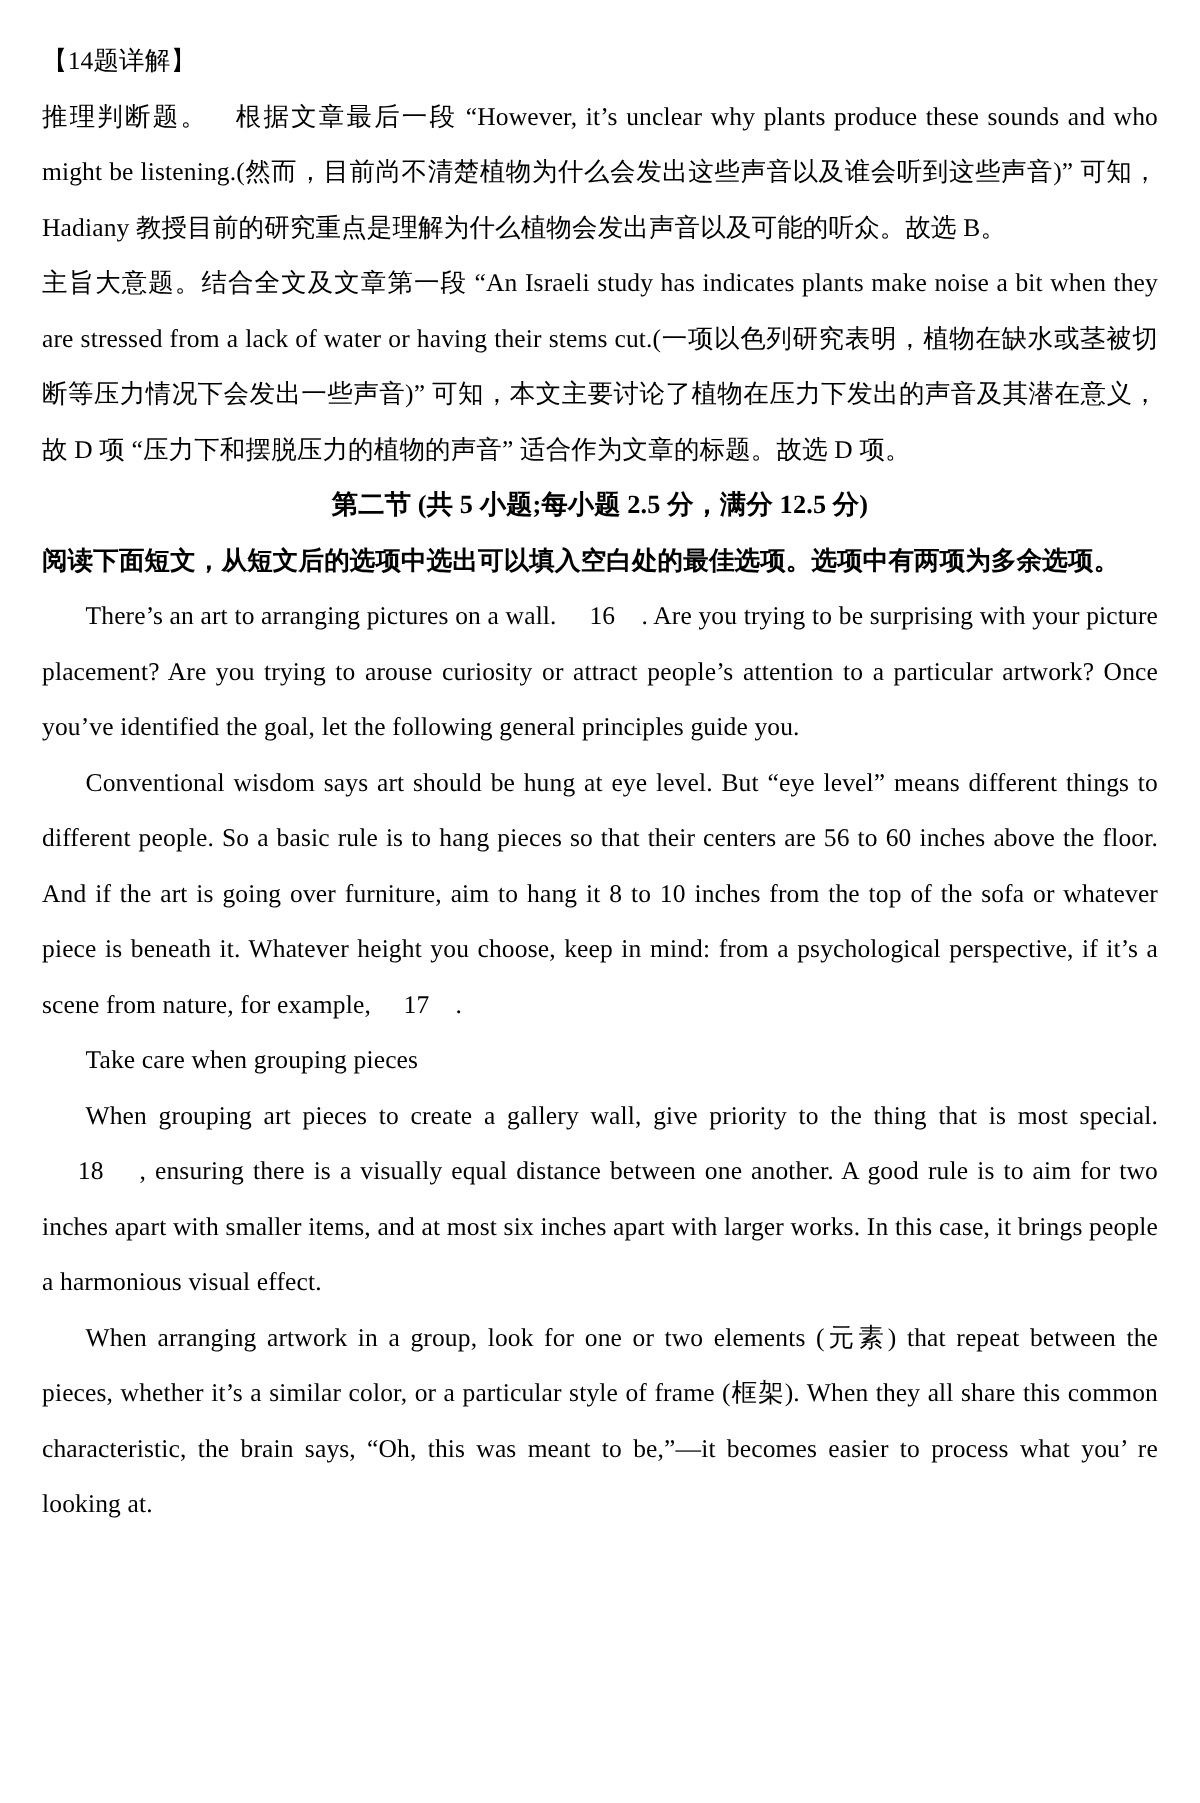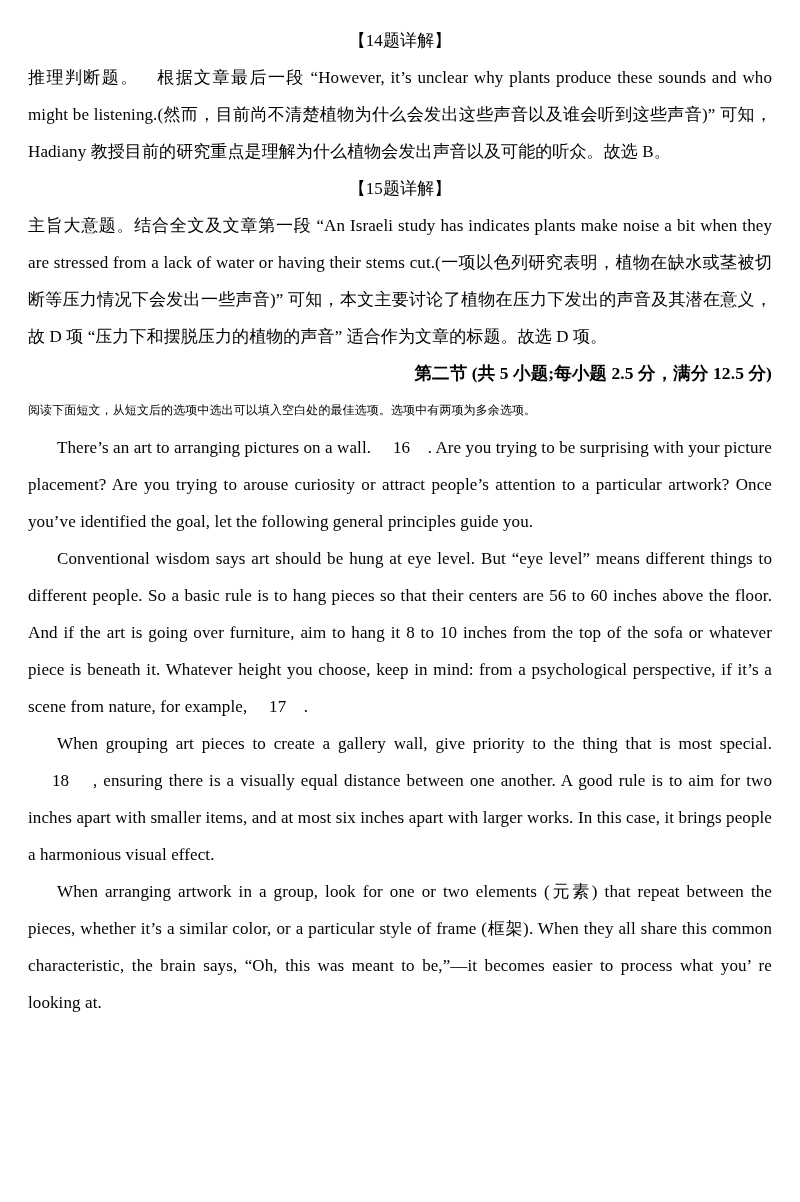--- a/index.html
+++ b/index.html
@@ -18,45 +18,45 @@
     overflow: hidden;
     font-family: "Liberation Serif", "DejaVu Serif", serif;
   }
   .blk {
     margin: 0;
     font-size: 17px;
     line-height: 37px;
     text-align: justify;
     letter-spacing: 0.1px;
   }
-  .label { text-align: center; }
+  .label { text-align: left; }
   .section-heading {
     font-weight: 700;
-    text-align: right;
+    text-align: center;
     font-size: 17.5px;
   }
   .section-instruction {
-    font-weight: 400;
-    font-size: 12px;
+    font-weight: 700;
+    font-size: 17px;
   }
   .body-en { text-indent: 29px; }
   .blank {
     text-underline-offset: 4px;
     white-space: pre;
   }
 </style>
 </head>
 <body>
 
 <div class="page">
   <article id="doc-content">
       <p class="blk label">【14题详解】</p>
       <p class="blk body-cjk">推理判断题。　根据文章最后一段 “However, it’s unclear why plants produce these sounds and who might be listening.(然而，目前尚不清楚植物为什么会发出这些声音以及谁会听到这些声音)” 可知，Hadiany 教授目前的研究重点是理解为什么植物会发出声音以及可能的听众。故选 B。</p>
-      <p class="blk label">【15题详解】</p>
       <p class="blk body-cjk">主旨大意题。结合全文及文章第一段 “An Israeli study has indicates plants make noise a bit when they are stressed from a lack of water or having their stems cut.(一项以色列研究表明，植物在缺水或茎被切断等压力情况下会发出一些声音)” 可知，本文主要讨论了植物在压力下发出的声音及其潜在意义，故 D 项 “压力下和摆脱压力的植物的声音” 适合作为文章的标题。故选 D 项。</p>
       <p class="blk section-heading">第二节 (共 5 小题;每小题 2.5 分，满分 12.5 分)</p>
       <p class="blk section-instruction">阅读下面短文，从短文后的选项中选出可以填入空白处的最佳选项。选项中有两项为多余选项。</p>
       <p class="blk body-en">There’s an art to arranging pictures on a wall. <span class="blank">&nbsp;&nbsp;&nbsp;&nbsp;16&nbsp;&nbsp;&nbsp;&nbsp;</span>. Are you trying to be surprising with your picture placement? Are you trying to arouse curiosity or attract people’s attention to a particular artwork? Once you’ve identified the goal, let the following general principles guide you.</p>
       <p class="blk body-en">Conventional wisdom says art should be hung at eye level. But “eye level” means different things to different people. So a basic rule is to hang pieces so that their centers are 56 to 60 inches above the floor. And if the art is going over furniture, aim to hang it 8 to 10 inches from the top of the sofa or whatever piece is beneath it. Whatever height you choose, keep in mind: from a psychological perspective, if it’s a scene from nature, for example, <span class="blank">&nbsp;&nbsp;&nbsp;&nbsp;17&nbsp;&nbsp;&nbsp;&nbsp;</span>.</p>
+      <p class="blk body-en">Take care when grouping pieces</p>
       <p class="blk body-en">When grouping art pieces to create a gallery wall, give priority to the thing that is most special. <span class="blank">&nbsp;&nbsp;&nbsp;&nbsp;18&nbsp;&nbsp;&nbsp;&nbsp;</span>, ensuring there is a visually equal distance between one another. A good rule is to aim for two inches apart with smaller items, and at most six inches apart with larger works. In this case, it brings people a harmonious visual effect.</p>
       <p class="blk body-en">When arranging artwork in a group, look for one or two elements (元素) that repeat between the pieces, whether it’s a similar color, or a particular style of frame (框架). When they all share this common characteristic, the brain says, “Oh, this was meant to be,”—it becomes easier to process what you’ re looking at.</p>
     </article>
 </div>
 
 </body></html>

